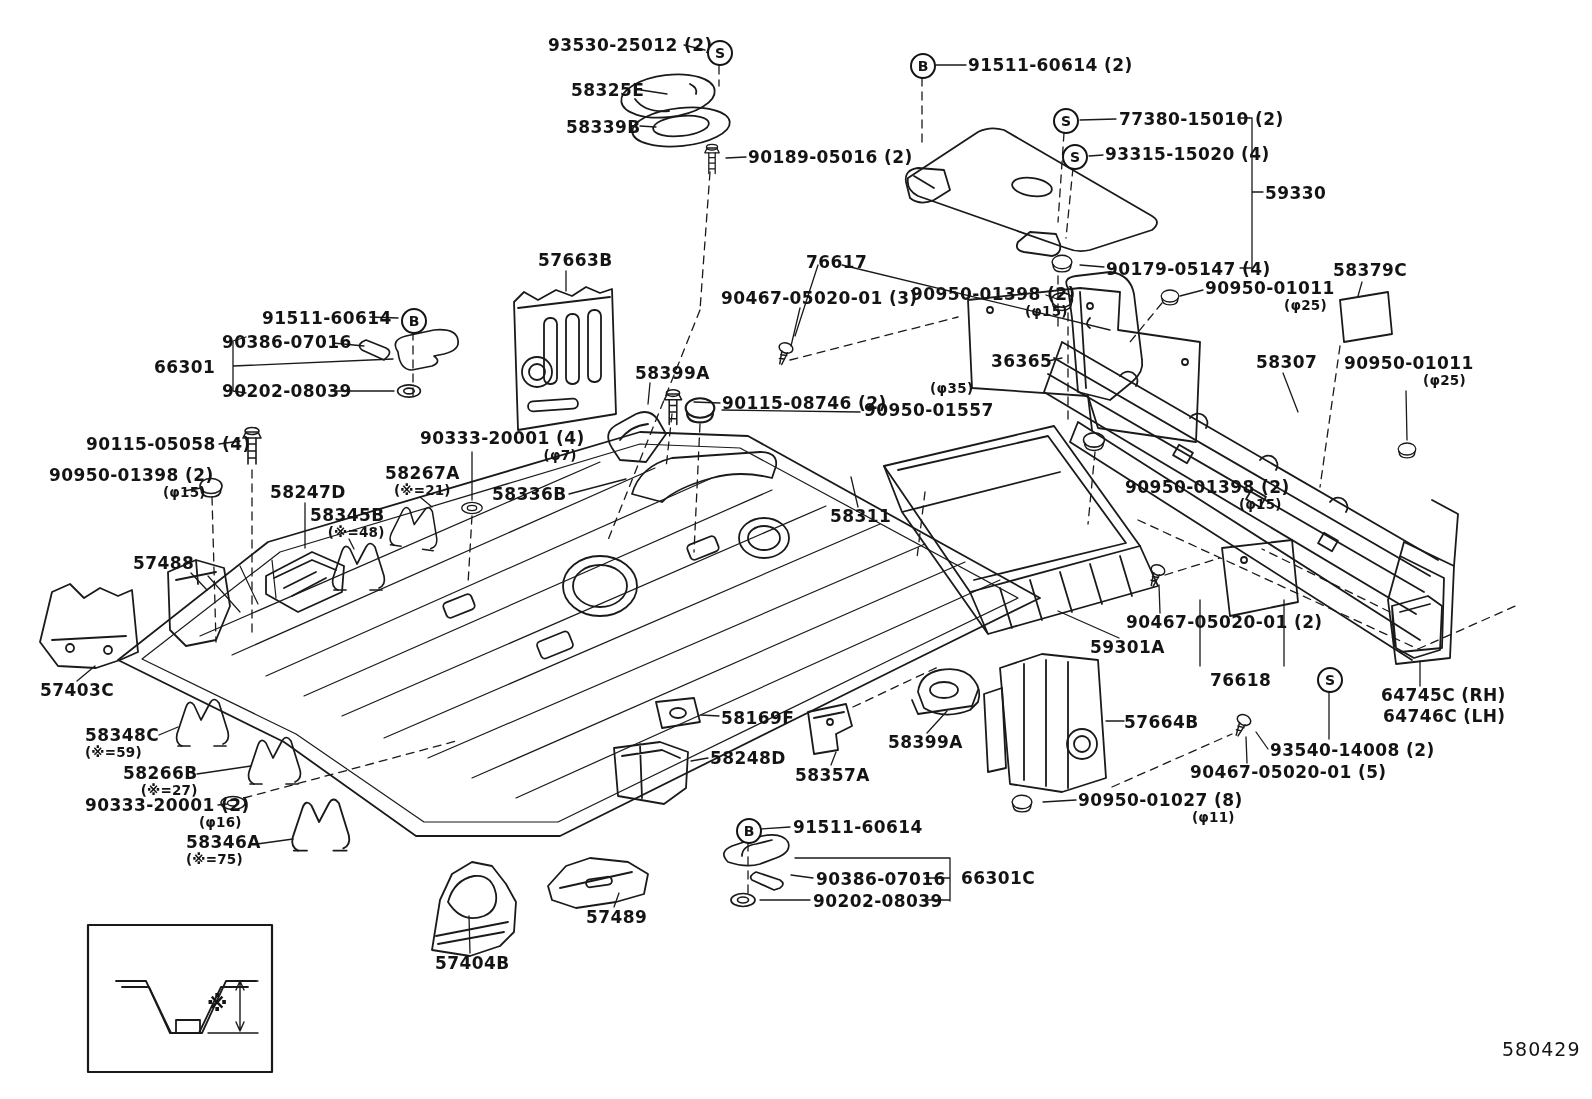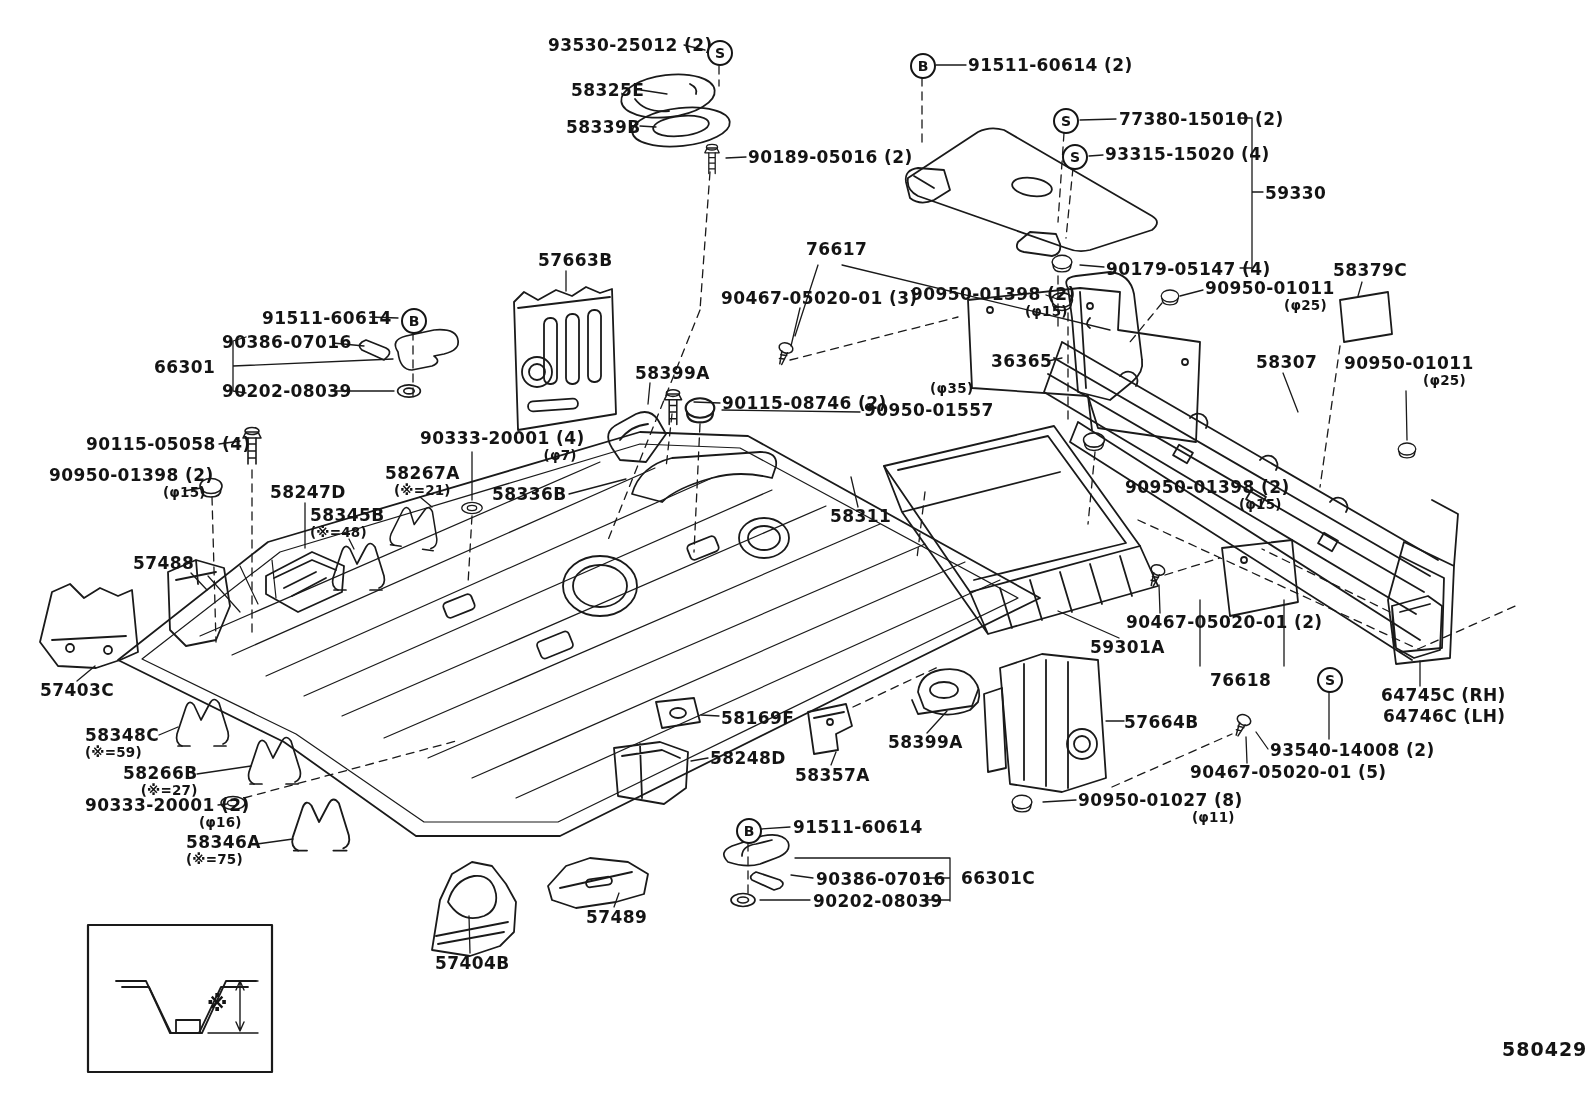--- a/index.html
+++ b/index.html
@@ -5,21 +5,21 @@
   html,body{margin:0;padding:0;background:#ffffff;}
   #stage{position:relative;width:1592px;height:1099px;background:#fff;overflow:hidden;
          font-family:"DejaVu Sans","Liberation Sans",sans-serif;color:#141414;}
   #art{position:absolute;left:0;top:0;z-index:1;}
   .lbl{position:absolute;z-index:2;white-space:nowrap;font-weight:bold;
        font-size:17px;line-height:1.05;letter-spacing:.4px;color:#141414;}
   .lbl .sub{font-size:13.5px;text-align:right;padding-right:8px;letter-spacing:.2px;}
   .callout{position:absolute;z-index:3;width:22px;height:22px;border:2.4px solid #141414;
            border-radius:50%;display:flex;align-items:center;justify-content:center;
            font-weight:bold;font-size:14px;background:#fff;}
-  .sheet{position:absolute;z-index:2;font-weight:bold;font-size:19px;letter-spacing:1px;}
+  .sheet{position:absolute;z-index:2;font-weight:normal;font-size:19px;letter-spacing:1px;}
   .inset-sym{position:absolute;z-index:2;font-weight:bold;font-size:21px;}
 </style>
 </head>
 <body>
 
 <div id="stage">
 
 <svg id="art" width="1592" height="1099" viewBox="0 0 1592 1099" stroke="#1a1a1a" fill="none" stroke-linecap="round" stroke-linejoin="round">
   <defs>
     <g id="washer">
@@ -272,21 +272,21 @@
   <div class="lbl" style="left:968px;top:57px">91511-60614 (2)</div>
   <div class="lbl" style="left:1119px;top:111px">77380-15010 (2)</div>
   <div class="lbl" style="left:1105px;top:146px">93315-15020 (4)</div>
   <div class="lbl" style="left:1265px;top:185px">59330</div>
   <div class="lbl" style="left:1106px;top:261px">90179-05147 (4)</div>
   <div class="lbl" style="left:1205px;top:280px">
     <div>90950-01011</div>
     <div class="sub">(φ25)</div>
   </div>
   <div class="lbl" style="left:1333px;top:262px">58379C</div>
-  <div class="lbl" style="left:806px;top:241px">76617</div>
+  <div class="lbl" style="left:806px;top:254px">76617</div>
   <div class="lbl" style="left:721px;top:290px">90467-05020-01 (3)</div>
   <div class="lbl" style="left:911px;top:286px">
     <div>90950-01398 (2)</div>
     <div class="sub">(φ15)</div>
   </div>
   <div class="lbl" style="left:538px;top:252px">57663B</div>
   <div class="lbl" style="left:262px;top:310px">91511-60614</div>
   <div class="lbl" style="left:222px;top:334px">90386-07016</div>
   <div class="lbl" style="left:154px;top:359px">66301</div>
   <div class="lbl" style="left:222px;top:383px">90202-08039</div>
@@ -309,21 +309,21 @@
     <div>58267A</div>
     <div class="sub" style="text-align:center;padding-right:0">(※=21)</div>
   </div>
   <div class="lbl" style="left:49px;top:467px">
     <div>90950-01398 (2)</div>
     <div class="sub">(φ15)</div>
   </div>
   <div class="lbl" style="left:270px;top:484px">58247D</div>
   <div class="lbl" style="left:310px;top:507px">
     <div>58345B</div>
-    <div class="sub" style="text-align:left;padding-right:0">(※=48)</div>
+    <div class="sub" style="text-align:right;padding-right:0">(※=48)</div>
   </div>
   <div class="lbl" style="left:492px;top:486px">58336B</div>
   <div class="lbl" style="left:830px;top:508px">58311</div>
   <div class="lbl" style="left:1125px;top:479px">
     <div>90950-01398 (2)</div>
     <div class="sub">(φ15)</div>
   </div>
   <div class="lbl" style="left:133px;top:555px">57488</div>
   <div class="lbl" style="left:1126px;top:614px">90467-05020-01 (2)</div>
   <div class="lbl" style="left:1090px;top:639px">59301A</div>

